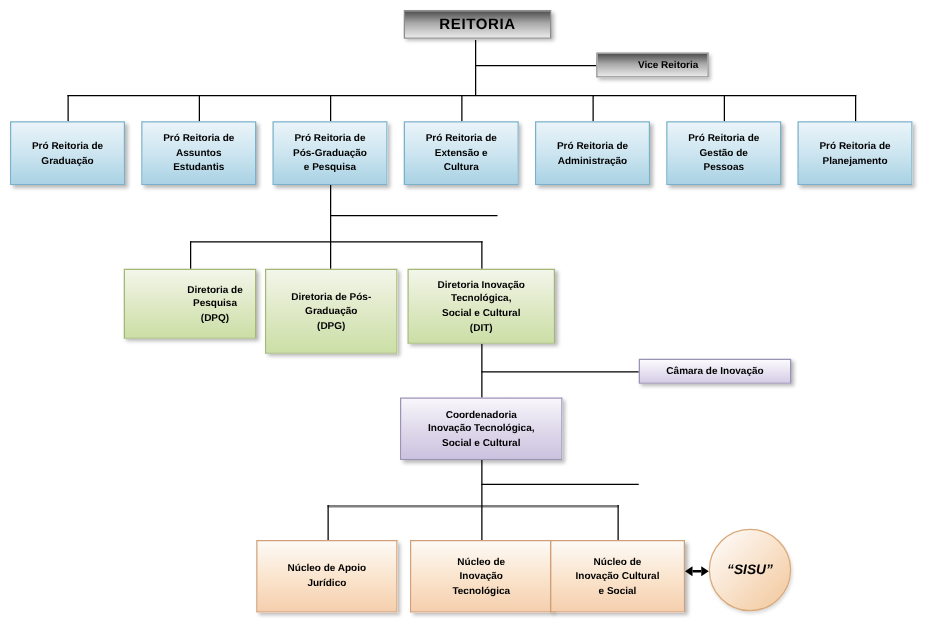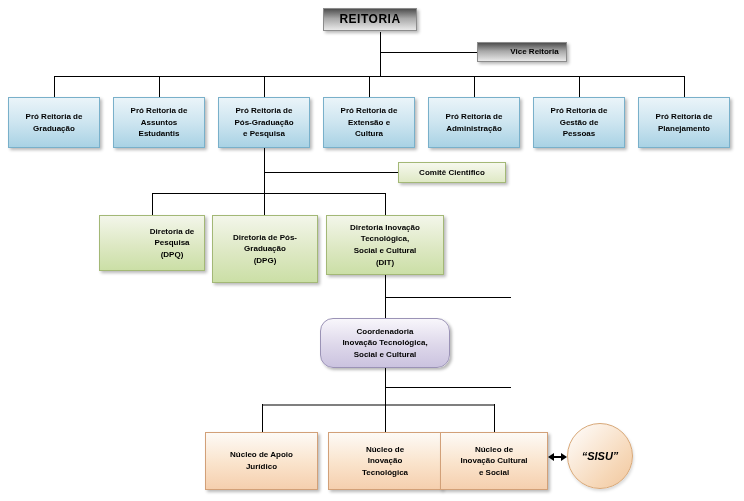--- a/index.html
+++ b/index.html
@@ -93,21 +93,21 @@
   <div class="vline" style="left:385px;top:275px;height:43px;"></div>
   <div class="hline" style="left:385px;top:297px;width:126px;"></div>
 
   <div class="vline" style="left:385px;top:368px;height:37px;"></div>
   <div class="hline" style="left:385px;top:387px;width:126px;"></div>
   <div class="hline gray" style="left:262px;top:404px;width:233px;"></div>
   <div class="vline" style="left:262px;top:404px;height:28px;"></div>
   <div class="vline" style="left:385px;top:404px;height:28px;"></div>
   <div class="vline" style="left:494px;top:404px;height:28px;"></div>
 
-  <div class="node gray-node root" style="left:323px;top:8px;width:94px;height:23px;">
+  <div class="node gray-node root" style="left:323px;top:8px;width:118px;height:23px;">
     <span class="lbl">REITORIA</span>
   </div>
   <div class="node gray-node" style="left:477px;top:42px;width:90px;height:20px;padding-left:25px;">
     <span class="lbl">Vice Reitoria</span>
   </div>
 
   <div class="node blue" style="left:8px;top:97px;width:92px;height:51px;">
     <span class="lbl">Pró Reitoria de
 Graduação</span>
   </div>
@@ -133,43 +133,43 @@
   <div class="node blue" style="left:533px;top:97px;width:92px;height:51px;">
     <span class="lbl">Pró Reitoria de
 Gestão de
 Pessoas</span>
   </div>
   <div class="node blue" style="left:638px;top:97px;width:92px;height:51px;">
     <span class="lbl">Pró Reitoria de
 Planejamento</span>
   </div>
 
-  <div class="node green-sm" style="left:398px;top:162px;width:108px;height:21px;">
-    <span class="lbl">Comitê Cientifico</span>
-  </div>
 
   <div class="node green" style="left:99px;top:215px;width:106px;height:56px;padding-left:40px;">
     <span class="lbl">Diretoria de
 Pesquisa
 (DPQ)</span>
   </div>
   <div class="node green" style="left:212px;top:215px;width:106px;height:68px;">
     <span class="lbl">Diretoria de Pós-
 Graduação
 (DPG)</span>
   </div>
   <div class="node green" style="left:326px;top:215px;width:118px;height:60px;">
     <span class="lbl">Diretoria Inovação
 Tecnológica,
 Social e Cultural
 (DIT)</span>
   </div>
 
+  <div class="node lav-sm" style="left:511px;top:287px;width:122px;height:20px;">
+    <span class="lbl">Câmara de Inovação</span>
+  </div>
 
-  <div class="node lav" style="left:320px;top:318px;width:130px;height:50px;border-radius:13px;">
+  <div class="node lav" style="left:320px;top:318px;width:130px;height:50px;">
     <span class="lbl">Coordenadoria
 Inovação Tecnológica,
 Social e Cultural</span>
   </div>
 
 
   <div class="node orange" style="left:205px;top:432px;width:113px;height:58px;">
     <span class="lbl">Núcleo de Apoio
 Jurídico</span>
   </div>

